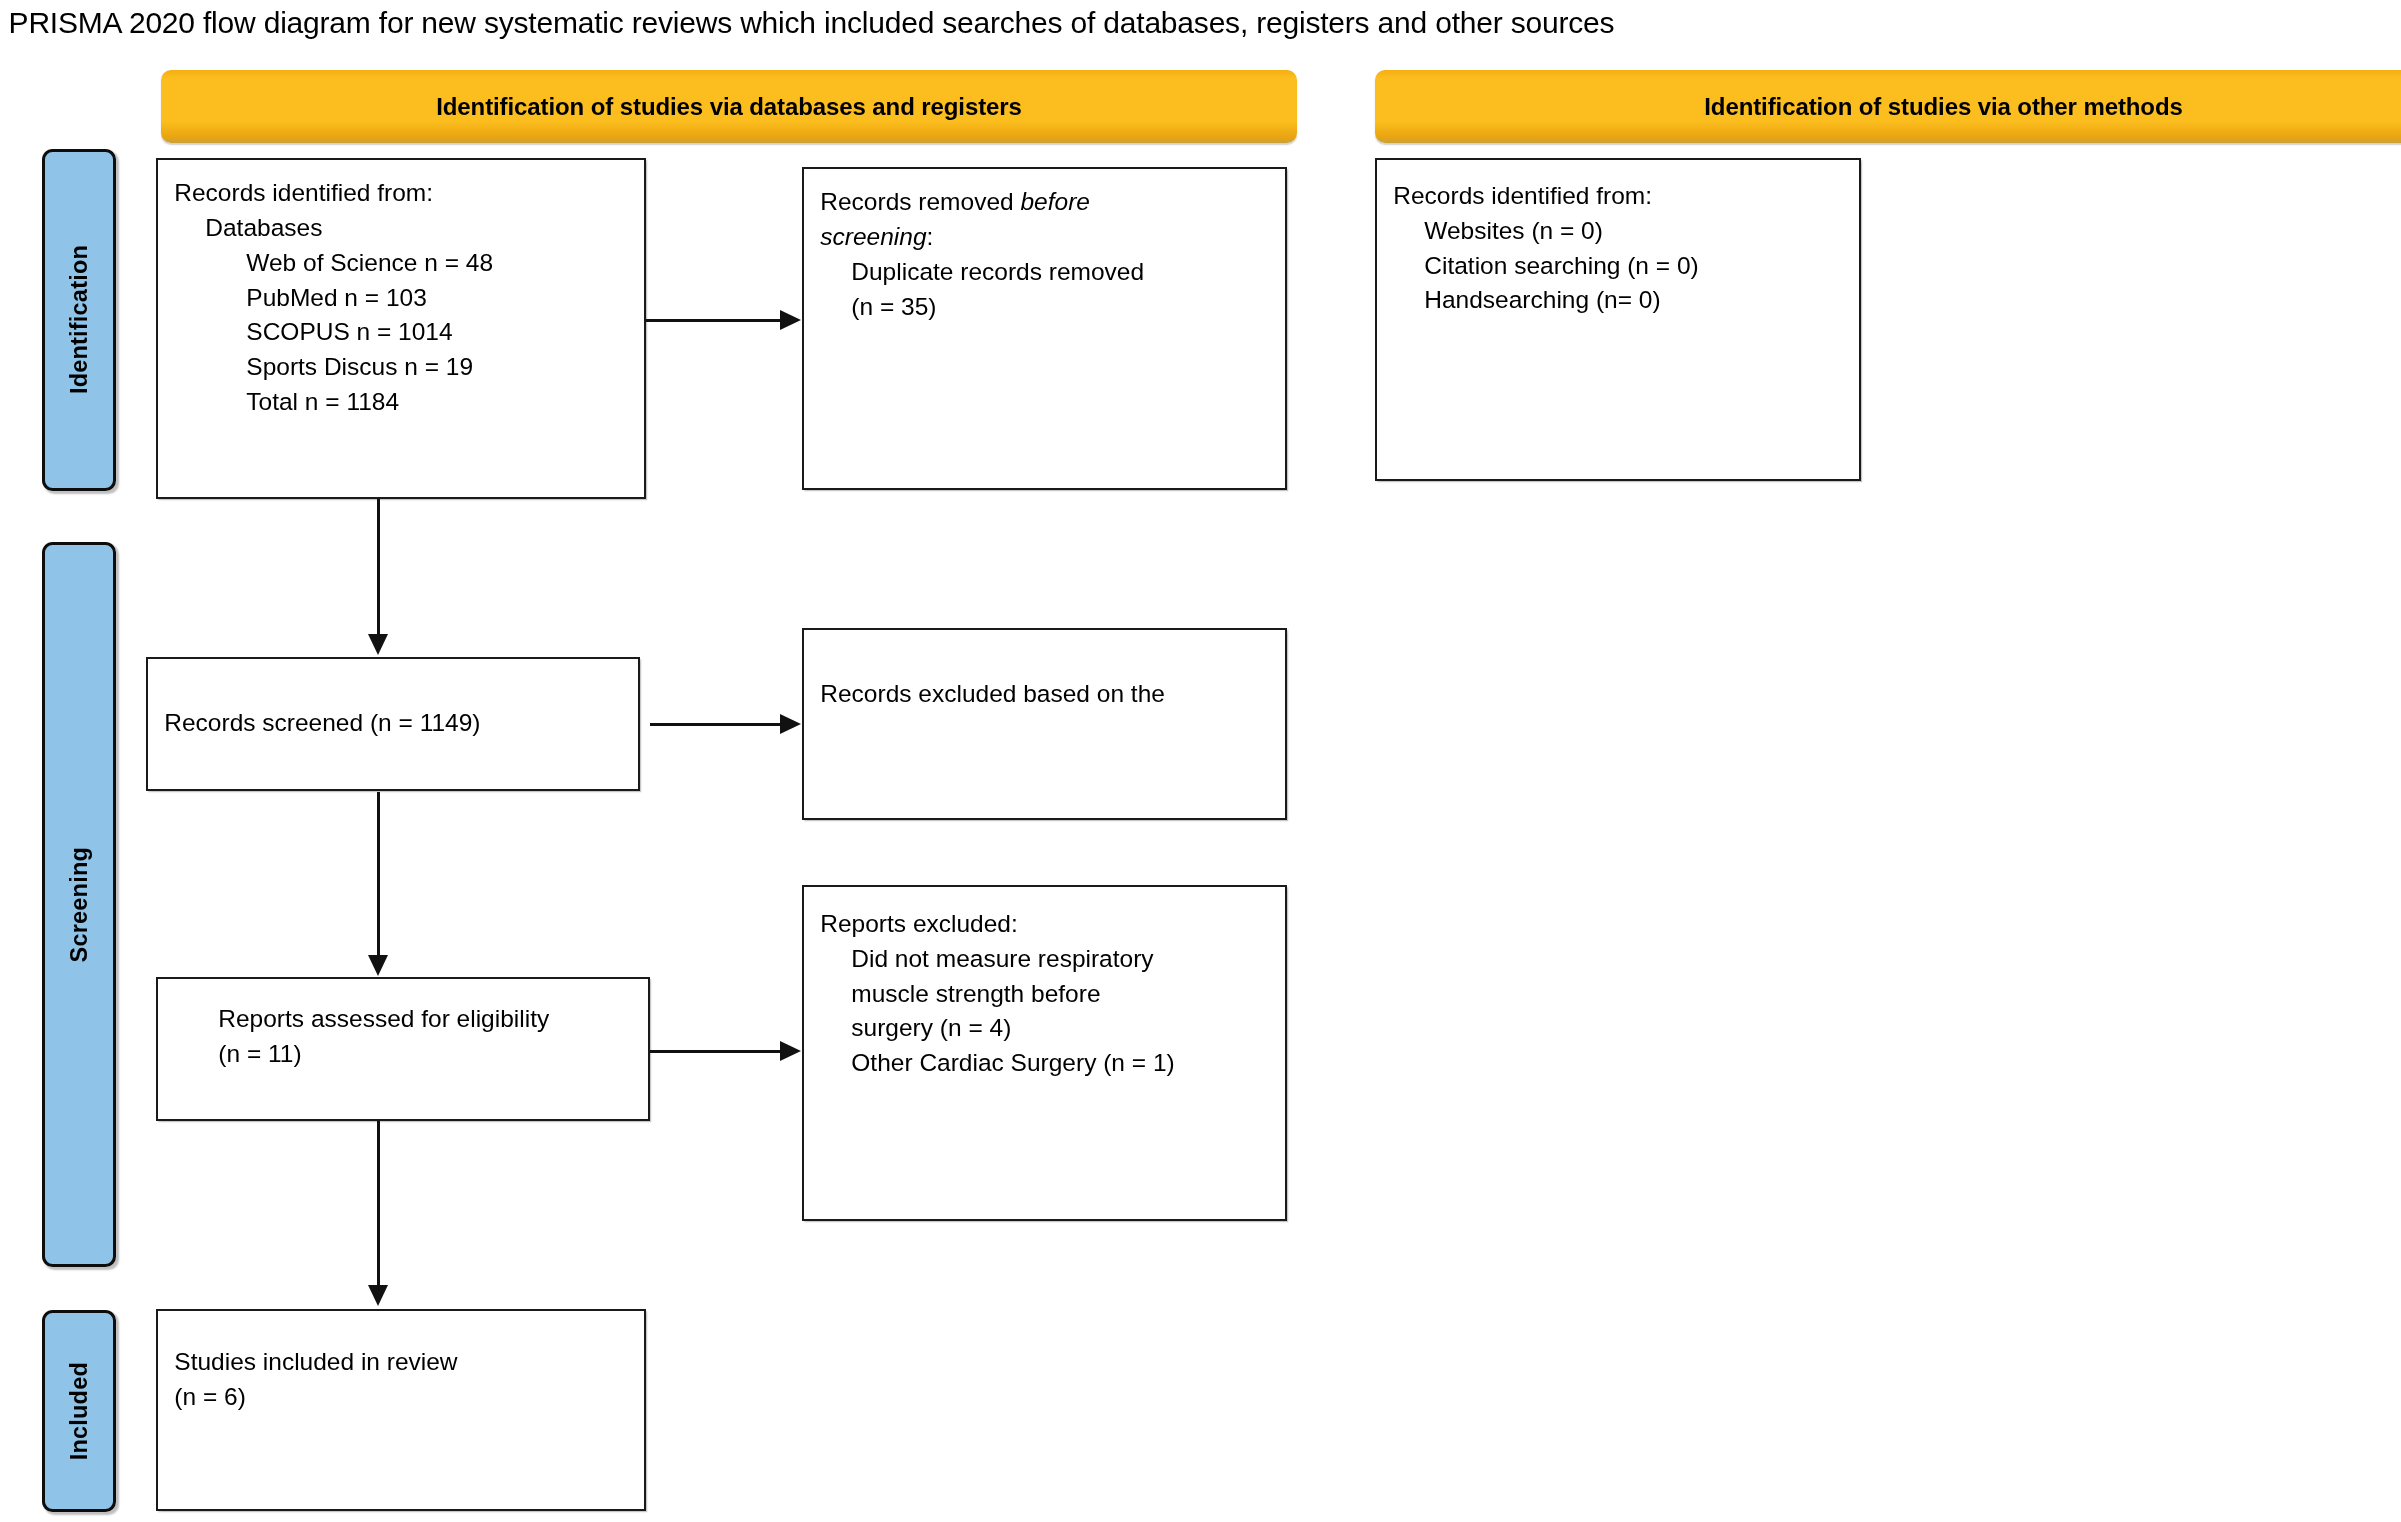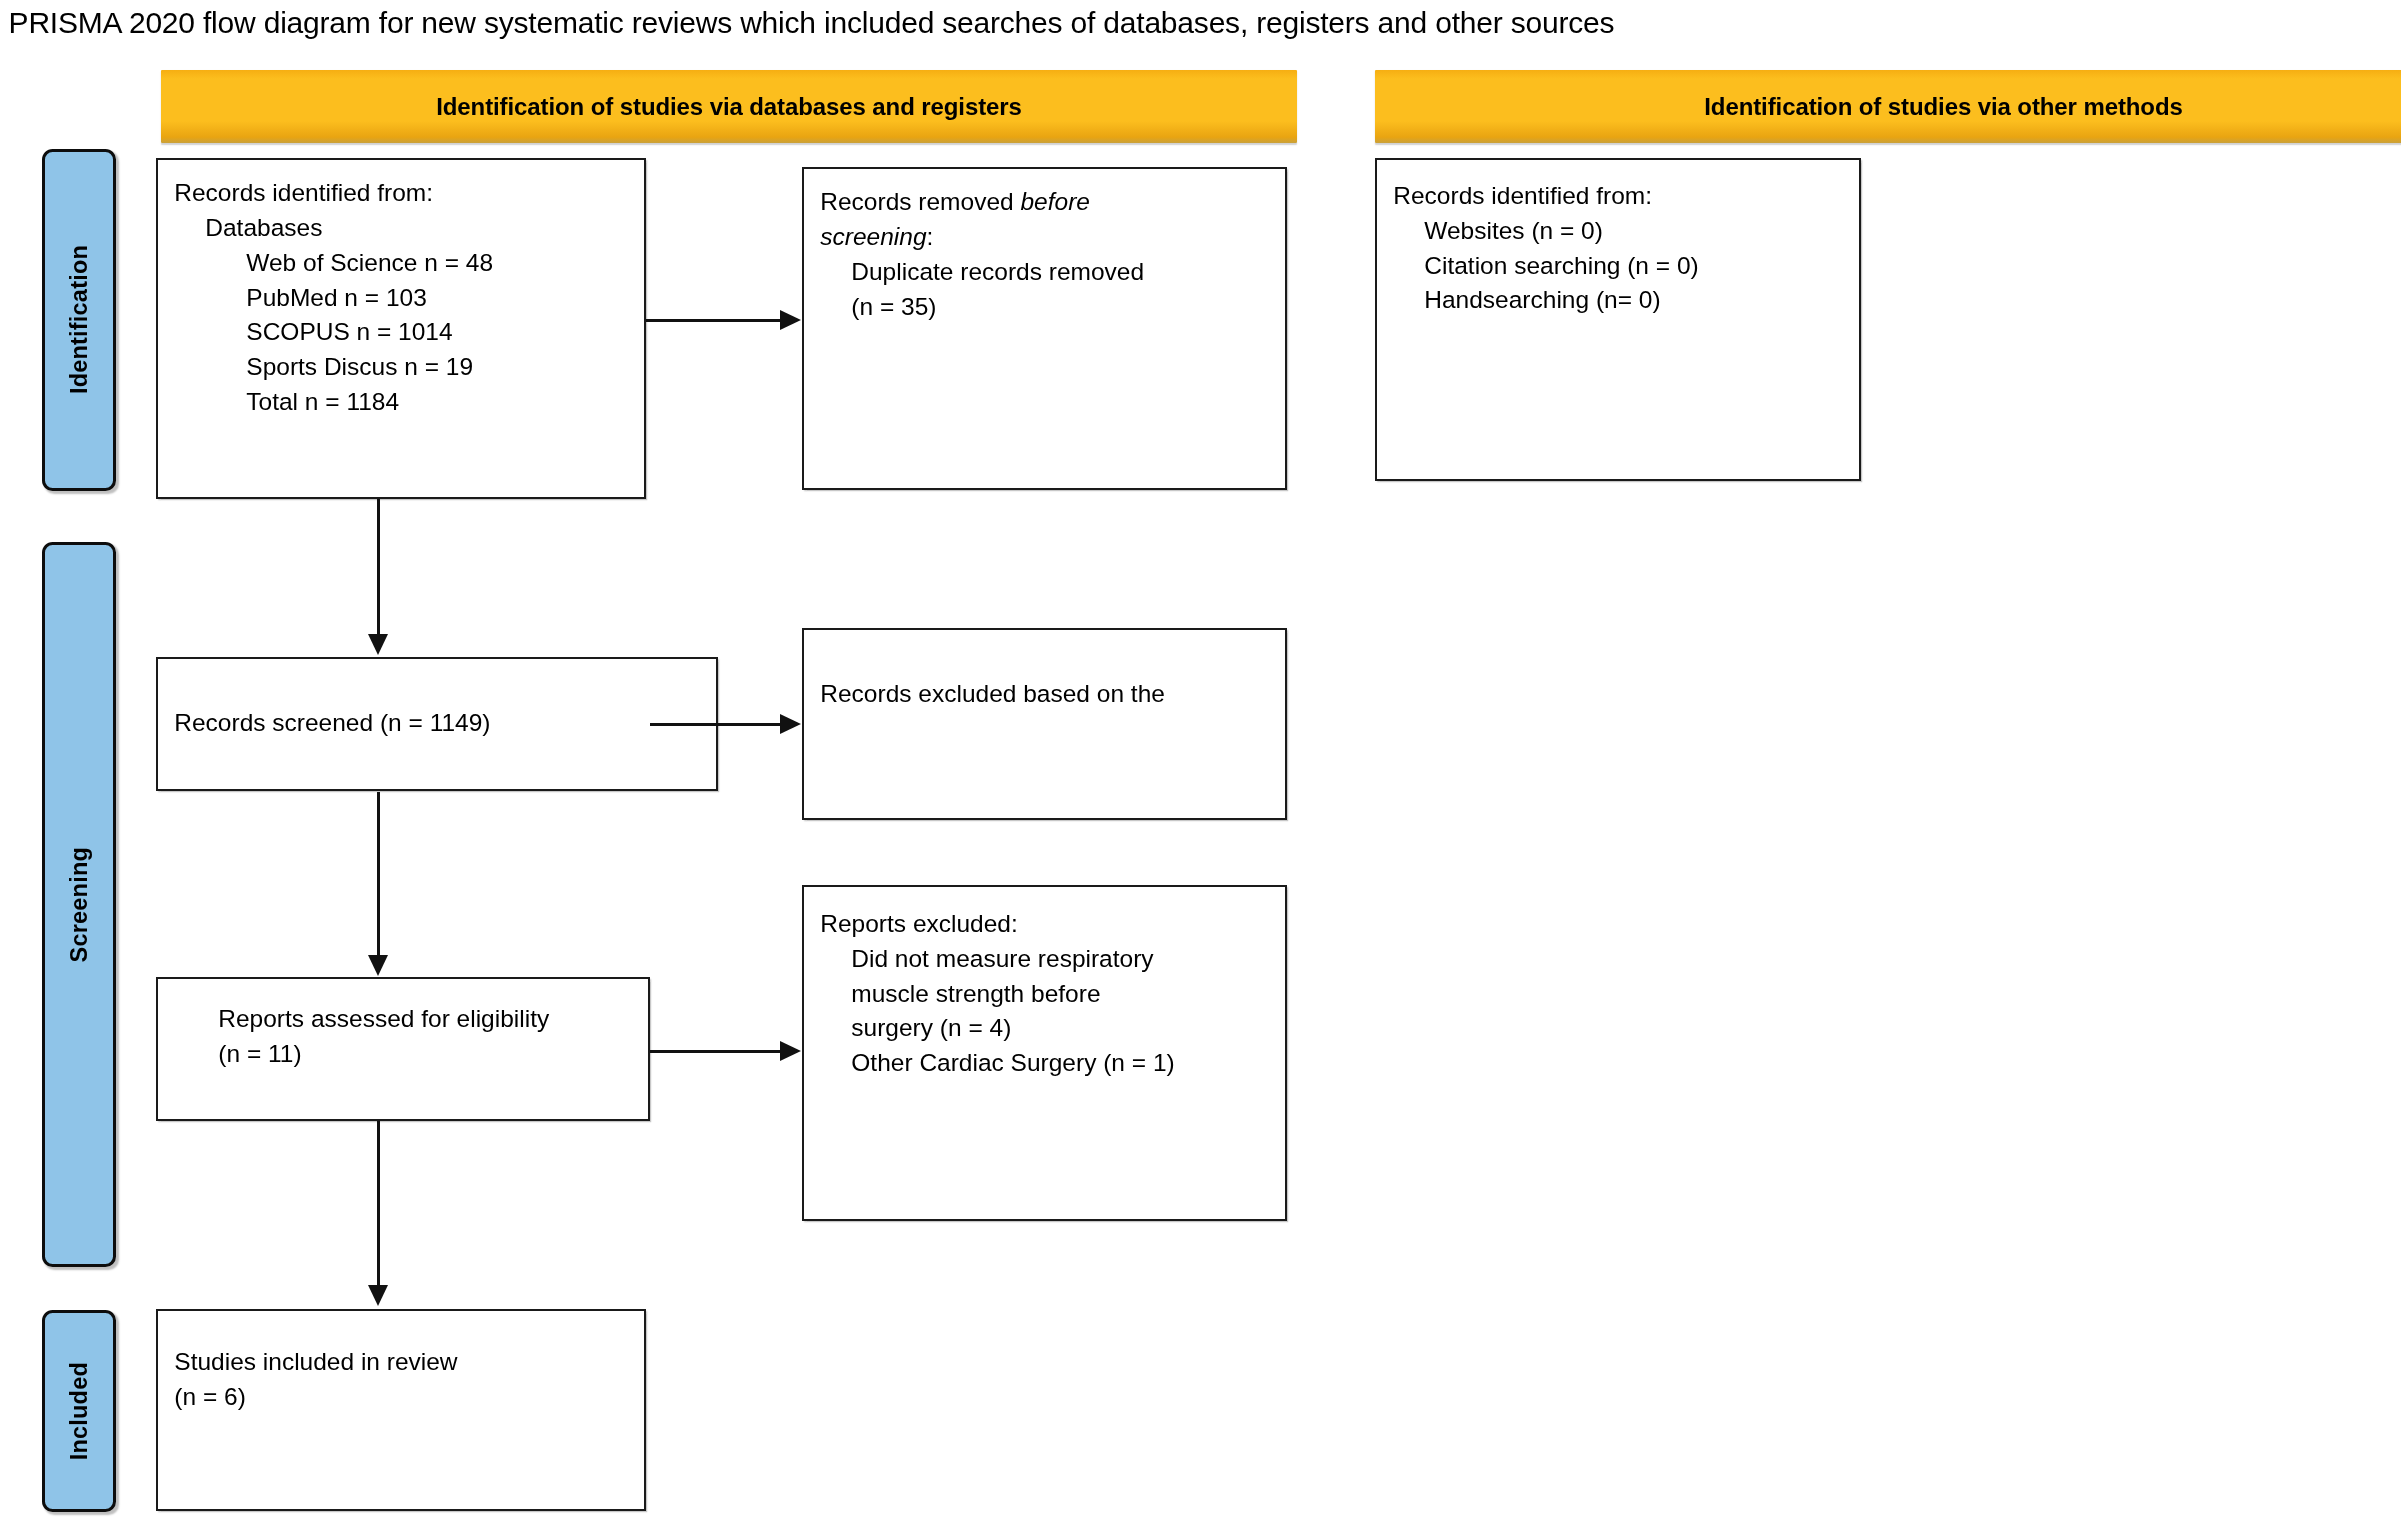--- a/index.html
+++ b/index.html
@@ -28,21 +28,21 @@
     font-size: 30px;
     font-weight: normal;
     letter-spacing: -0.2px;
     line-height: 1.05;
     white-space: nowrap;
   }
 
   
   .banner {
     position: absolute;
-    border-radius: 1px;
+    border-radius: 10px;
     background: linear-gradient(to bottom,
         #f6ae12 0%, #fcbe1e 12%, #fcbe1e 70%, #e9a411 92%, #caa13a 100%);
     box-shadow: 0 1.4px 1.4px rgba(0,0,0,0.18);
     display: flex;
     align-items: center;
     justify-content: center;
     color: #000;
     font-weight: bold;
     font-size: 24px;
     letter-spacing: -0.1px;
@@ -156,21 +156,21 @@
 
   <div class="flowbox" style="left:1375px; top:158px; width:486px; height:323px;">
     <div class="body" style="padding-top:19px;">
       <span class="ln">Records identified from:</span>
       <span class="ln in1">Websites (n = 0)</span>
       <span class="ln in1">Citation searching (n = 0)</span>
       <span class="ln in1">Handsearching (n= 0)</span>
     </div>
   </div>
 
-  <div class="flowbox" style="left:156px; top:657px; width:562px; height:134px;">
+  <div class="flowbox" style="left:146px; top:657px; width:494px; height:134px;">
     <div class="body" style="padding-top:47px;">
       <span class="ln">Records screened (n = 1149)</span>
     </div>
   </div>
 
   <div class="flowbox" style="left:802px; top:628px; width:485px; height:192px;">
     <div class="body" style="padding-top:47px;">
       <span class="ln">Records excluded based on the</span>
     </div>
   </div>

